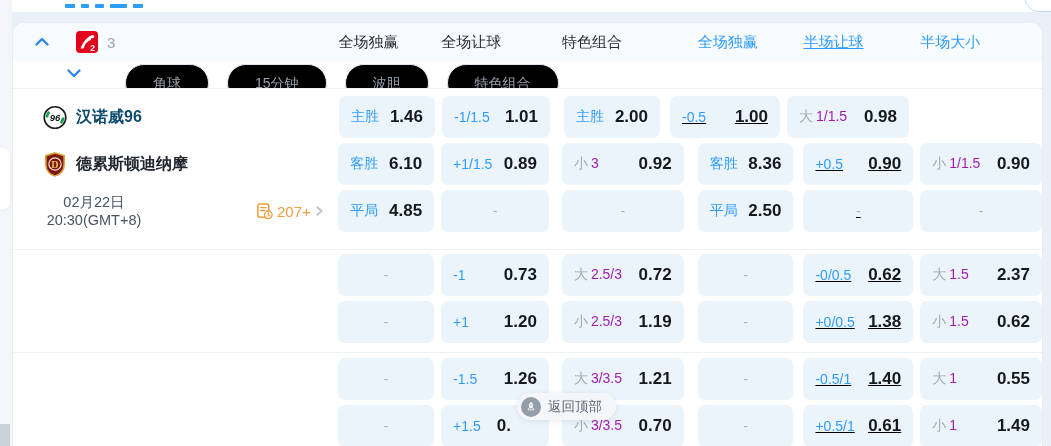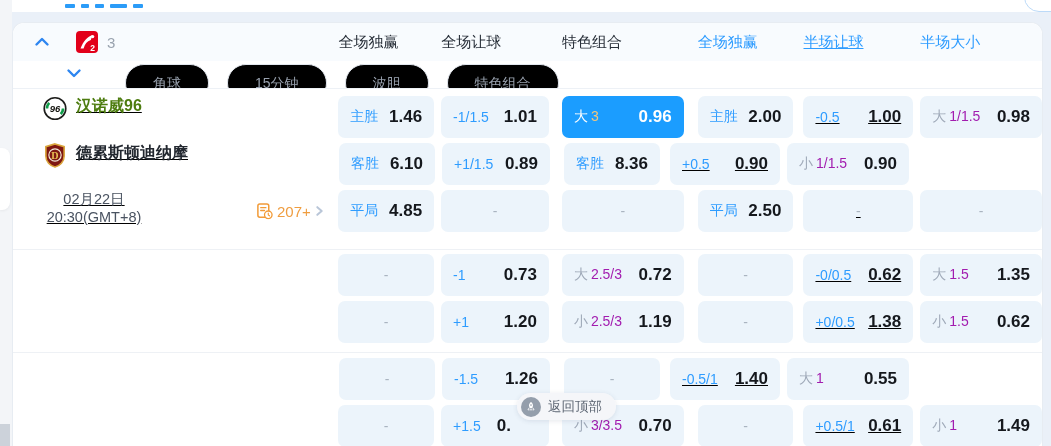--- a/index.html
+++ b/index.html
@@ -43,23 +43,23 @@
   .chips-row { position:relative; height:28px; overflow:hidden; border-bottom:1px solid #edf1f6; background:#fff; }
   .chev-down { position:absolute; left:53px; top:4px; width:16px; height:16px; cursor:pointer; }
   .chips { position:absolute; left:112px; top:3px; display:flex; gap:18px; }
   .chip { height:38px; line-height:36px; padding:0 27px; border:1px solid #e2e7ee; border-radius:19px;
     background:#000000; font-size:14px; color:#98a1ae; white-space:nowrap; cursor:pointer; }
 
   
   .grid { padding-top:7px; }
   .row { display:flex; margin-top:5px; }
   .row.first { margin-top:0; }
-  .info { width:314px; position:relative; display:flex; padding-left:30px;text-decoration:underline; }
+  .info { width:314px; position:relative; display:flex; align-items:center; padding-left:30px; }
   .team-name { margin-left:9px; font-size:16px; font-weight:700; color:#22272f; cursor:pointer; }
-  .team-name.home { color:#4d7c0f; }
+  .team-name.home { color:#0c4a6e; }
   .tlogo { width:24px; height:25px; flex:0 0 auto; }
   .dt { width:96px; margin-left:3px; text-align:center; font-size:14.5px; color:#4a5361; line-height:18px; }
   .more { position:absolute; left:243px; top:50%; transform:translateY(-50%);
     display:flex; align-items:center; cursor:pointer; }
   .more-count { margin-left:4px; font-size:15px; color:#ef9d40; }
   .more-arrow { margin-left:3px; width:11px; height:11px; }
 
   .cell { height:42px; border-radius:7px; background:#ecf4fb; display:flex; align-items:center;
     justify-content:space-between; padding:0 12px; cursor:pointer; }
   .lbl { font-size:14px; color:#2e9cff; white-space:nowrap; }
@@ -149,24 +149,20 @@
         <span class="team-name home">汉诺威96</span>
       </div>
       <div class="cell c1">
           <span class="lbl">主胜</span>
           <span class="val">1.46</span>
         </div>
       <div class="cell c2">
           <span class="lbl">-1/1.5</span>
           <span class="val">1.01</span>
         </div>
-      <div class="cell c3 sel">
-          <span class="lbl"><span class="pfx">大</span><span class="line">3</span></span>
-          <span class="val">0.96</span>
-        </div>
       <div class="cell c4">
           <span class="lbl">主胜</span>
           <span class="val">2.00</span>
         </div>
       <div class="cell c5">
           <span class="lbl">-0.5</span>
           <span class="val">1.00</span>
         </div>
       <div class="cell c6">
           <span class="lbl"><span class="pfx">大</span><span class="line">1/1.5</span></span>
@@ -184,20 +180,24 @@
         <span class="team-name">德累斯顿迪纳摩</span>
       </div>
       <div class="cell c1">
           <span class="lbl">客胜</span>
           <span class="val">6.10</span>
         </div>
       <div class="cell c2">
           <span class="lbl">+1/1.5</span>
           <span class="val">0.89</span>
         </div>
+      <div class="cell c3">
+          <span class="lbl"><span class="pfx">小</span><span class="line">3</span></span>
+          <span class="val">0.92</span>
+        </div>
       <div class="cell c4">
           <span class="lbl">客胜</span>
           <span class="val">8.36</span>
         </div>
       <div class="cell c5">
           <span class="lbl">+0.5</span>
           <span class="val">0.90</span>
         </div>
       <div class="cell c6">
           <span class="lbl"><span class="pfx">小</span><span class="line">1/1.5</span></span>
@@ -263,21 +263,21 @@
         </div>
       <div class="cell c4 dash">
           <span class="dash-mark">-</span>
         </div>
       <div class="cell c5">
           <span class="lbl">-0/0.5</span>
           <span class="val">0.62</span>
         </div>
       <div class="cell c6">
           <span class="lbl"><span class="pfx">大</span><span class="line">1.5</span></span>
-          <span class="val">1.35</span>
+          <span class="val">2.37</span>
         </div>
     </div>
 
     <div class="row">
       <div class="info"></div>
       <div class="cell c1 dash">
           <span class="dash-mark">-</span>
         </div>
       <div class="cell c2">
           <span class="lbl">+1</span>
@@ -303,20 +303,24 @@
     <div class="sep2"></div>
 
     <div class="row">
       <div class="info"></div>
       <div class="cell c1 dash">
           <span class="dash-mark">-</span>
         </div>
       <div class="cell c2">
           <span class="lbl">-1.5</span>
           <span class="val">1.26</span>
+        </div>
+      <div class="cell c3">
+          <span class="lbl"><span class="pfx">大</span><span class="line">3/3.5</span></span>
+          <span class="val">1.21</span>
         </div>
       <div class="cell c4 dash">
           <span class="dash-mark">-</span>
         </div>
       <div class="cell c5">
           <span class="lbl">-0.5/1</span>
           <span class="val">1.40</span>
         </div>
       <div class="cell c6">
           <span class="lbl"><span class="pfx">大</span><span class="line">1</span></span>

